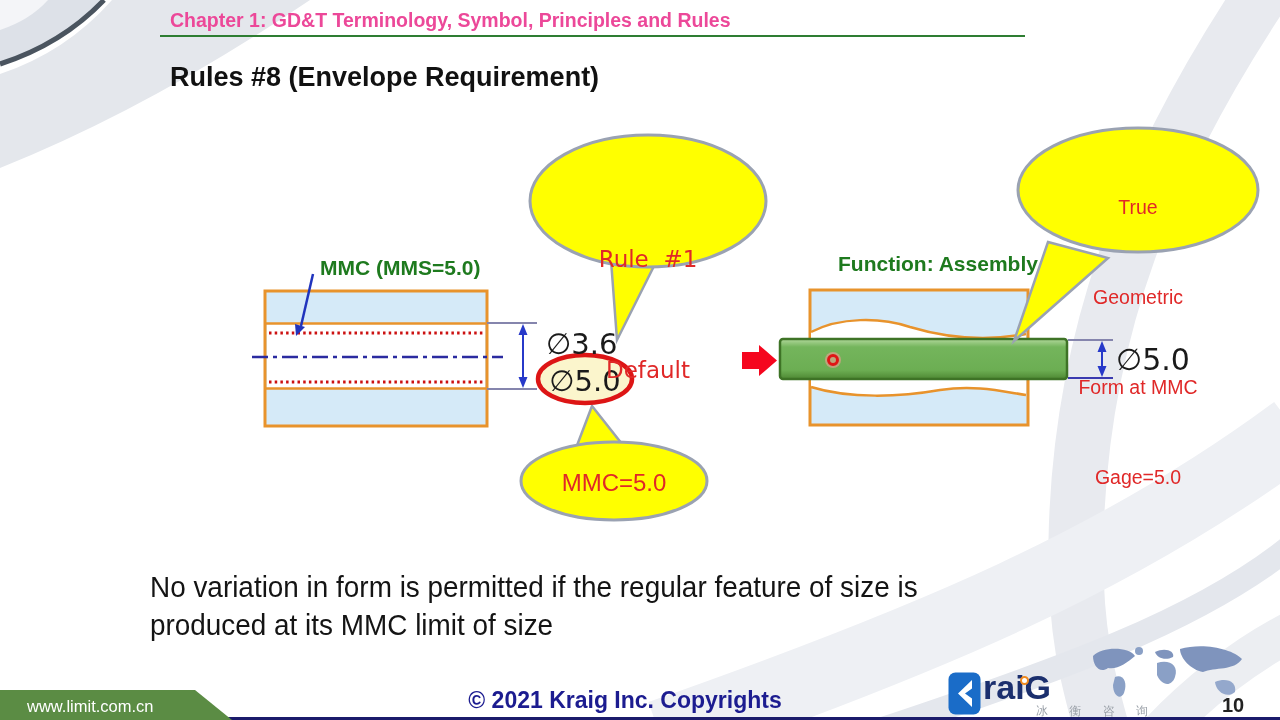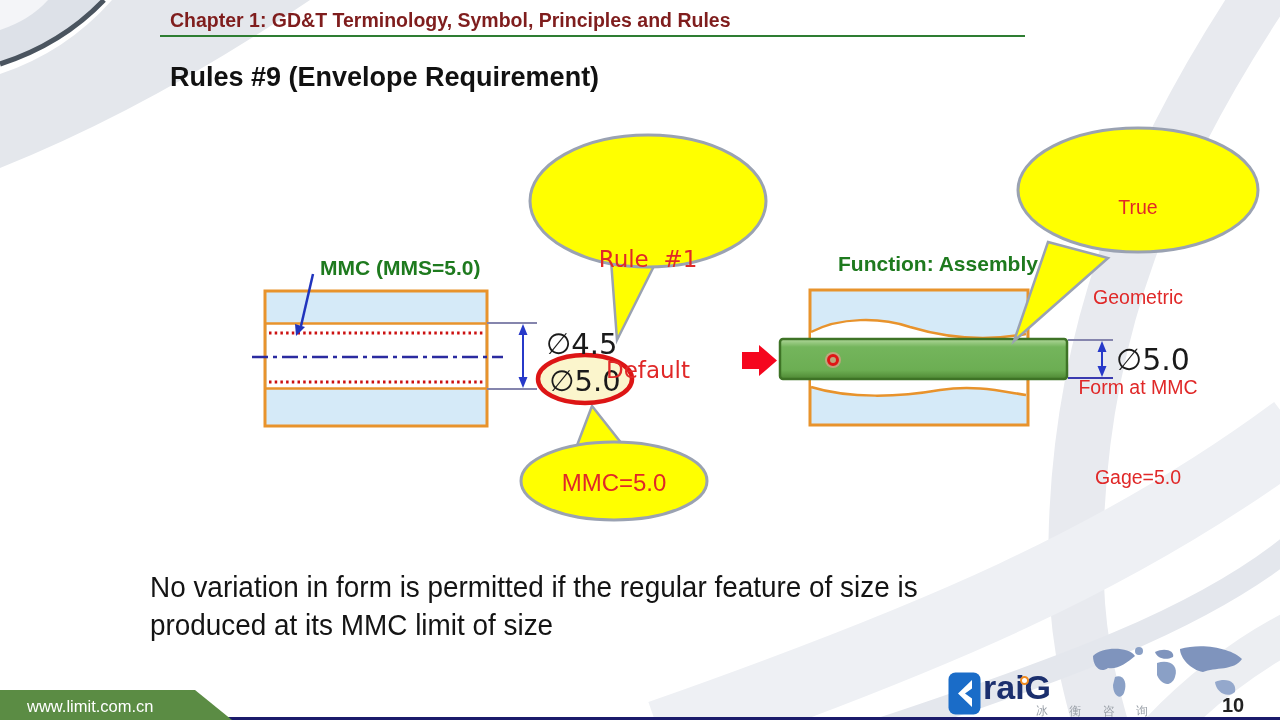--- a/index.html
+++ b/index.html
@@ -2,21 +2,21 @@
 <html><head>
 <meta charset="utf-8">
 <style>
   html,body{margin:0;padding:0;background:#888;}
   #slide{
     position:relative;width:1280px;height:720px;background:#ffffff;
     overflow:hidden;font-family:"Liberation Sans",sans-serif;
   }
   #gfx{position:absolute;left:0;top:0;width:1280px;height:720px;z-index:1;}
   .txt{position:absolute;z-index:3;white-space:nowrap;}
-  .chapter{left:170px;top:9px;font-size:19.5px;font-weight:bold;color:#7f1d1d;}
+  .chapter{left:170px;top:9px;font-size:19.5px;font-weight:bold;color:#ec4899;}
   .chapter-underline{position:absolute;left:160px;top:35px;width:865px;height:0;
     border-top:2px solid #2e7d32;z-index:2;}
   .slide-title{left:170px;top:62px;font-size:27px;font-weight:bold;color:#111;}
   .green-label{font-size:21px;font-weight:bold;color:#1e7a1e;}
   .dim{font-family:"DejaVu Sans",sans-serif;color:#1a1a1a;}
   .dim52{left:546px;top:327px;font-size:29px;}
   .dim50L{left:585px;top:364px;font-size:29px;transform:translateX(-50%);}
   .dim50R{left:1116px;top:342px;font-size:30px;}
   .bubble-text{color:#e02828;text-align:center;white-space:pre;}
   .rule-bubble-text{left:648px;top:167px;transform:translateX(-50%);
@@ -122,24 +122,24 @@
 
       <polygon points="1048,242 1108,258 1014,341" fill="#ffff00" stroke="#9aa2b2" stroke-width="2.5"></polygon>
       <ellipse cx="1138" cy="190" rx="120" ry="62" fill="#ffff00" stroke="#9aa2b2" stroke-width="3"></ellipse>
 
       <ellipse cx="585" cy="379" rx="47" ry="24" fill="#fbf5cc" stroke="#dd1515" stroke-width="4.5"></ellipse>
     </g>
   </svg>
 
   <div class="txt chapter">Chapter 1: GD&amp;T Terminology, Symbol, Principles and Rules</div>
   <div class="chapter-underline"></div>
-  <div class="txt slide-title">Rules #9 (Envelope Requirement)</div>
+  <div class="txt slide-title">Rules #8 (Envelope Requirement)</div>
 
   <div class="txt green-label" style="left:320px;top:256px;">MMC (MMS=5.0)</div>
-  <div class="txt dim dim52">∅4.5</div>
+  <div class="txt dim dim52">∅3.6</div>
   <div class="txt dim dim50L">∅5.0</div>
 
   <div class="txt green-label" style="left:838px;top:252px;">Function: Assembly</div>
   <div class="txt dim dim50R">∅5.0</div>
 
   <div class="txt bubble-text rule-bubble-text">
     <div>Rule  #1</div>
     <div>Default</div>
   </div>
   <div class="txt bubble-text mmc-bubble-text">MMC=5.0</div>
@@ -149,20 +149,21 @@
     <div>Form at MMC</div>
     <div>Gage=5.0</div>
   </div>
 
   <div class="txt body-line body-line1">No variation in form is permitted if the regular feature of size is</div>
   <div class="txt body-line body-line2">produced at its MMC limit of size</div>
 
   <div class="bottom-line"></div>
   <div class="footer-banner"></div>
   <div class="txt website">www.limit.com.cn</div>
+  <div class="txt copyright">© 2021 Kraig Inc. Copyrights</div>
 
   <svg class="worldmap" width="165" height="64" viewBox="0 0 165 64">
     <path d="M8,12 C18,2 44,3 50,12 C42,19 32,26 23,24 C15,30 8,22 8,12 Z" fill="#7f94bd"></path>
     <circle cx="54" cy="7" r="4" fill="#8aa0c6"></circle>
     <path d="M30,33 C38,30 43,38 39,49 C35,57 28,51 28,41 Z" fill="#8aa0c6"></path>
     <path d="M70,8 C80,3 90,7 88,13 C80,17 72,14 70,8 Z" fill="#7f94bd"></path>
     <path d="M72,19 C84,15 94,21 90,33 C86,44 76,41 72,31 Z" fill="#8aa0c6"></path>
     <path d="M95,5 C118,-2 148,5 157,15 C149,27 130,23 118,28 C106,26 95,14 95,5 Z" fill="#7f94bd"></path>
     <path d="M130,38 C142,33 152,38 150,48 C142,55 131,48 130,38 Z" fill="#94a8cc"></path>
   </svg>

